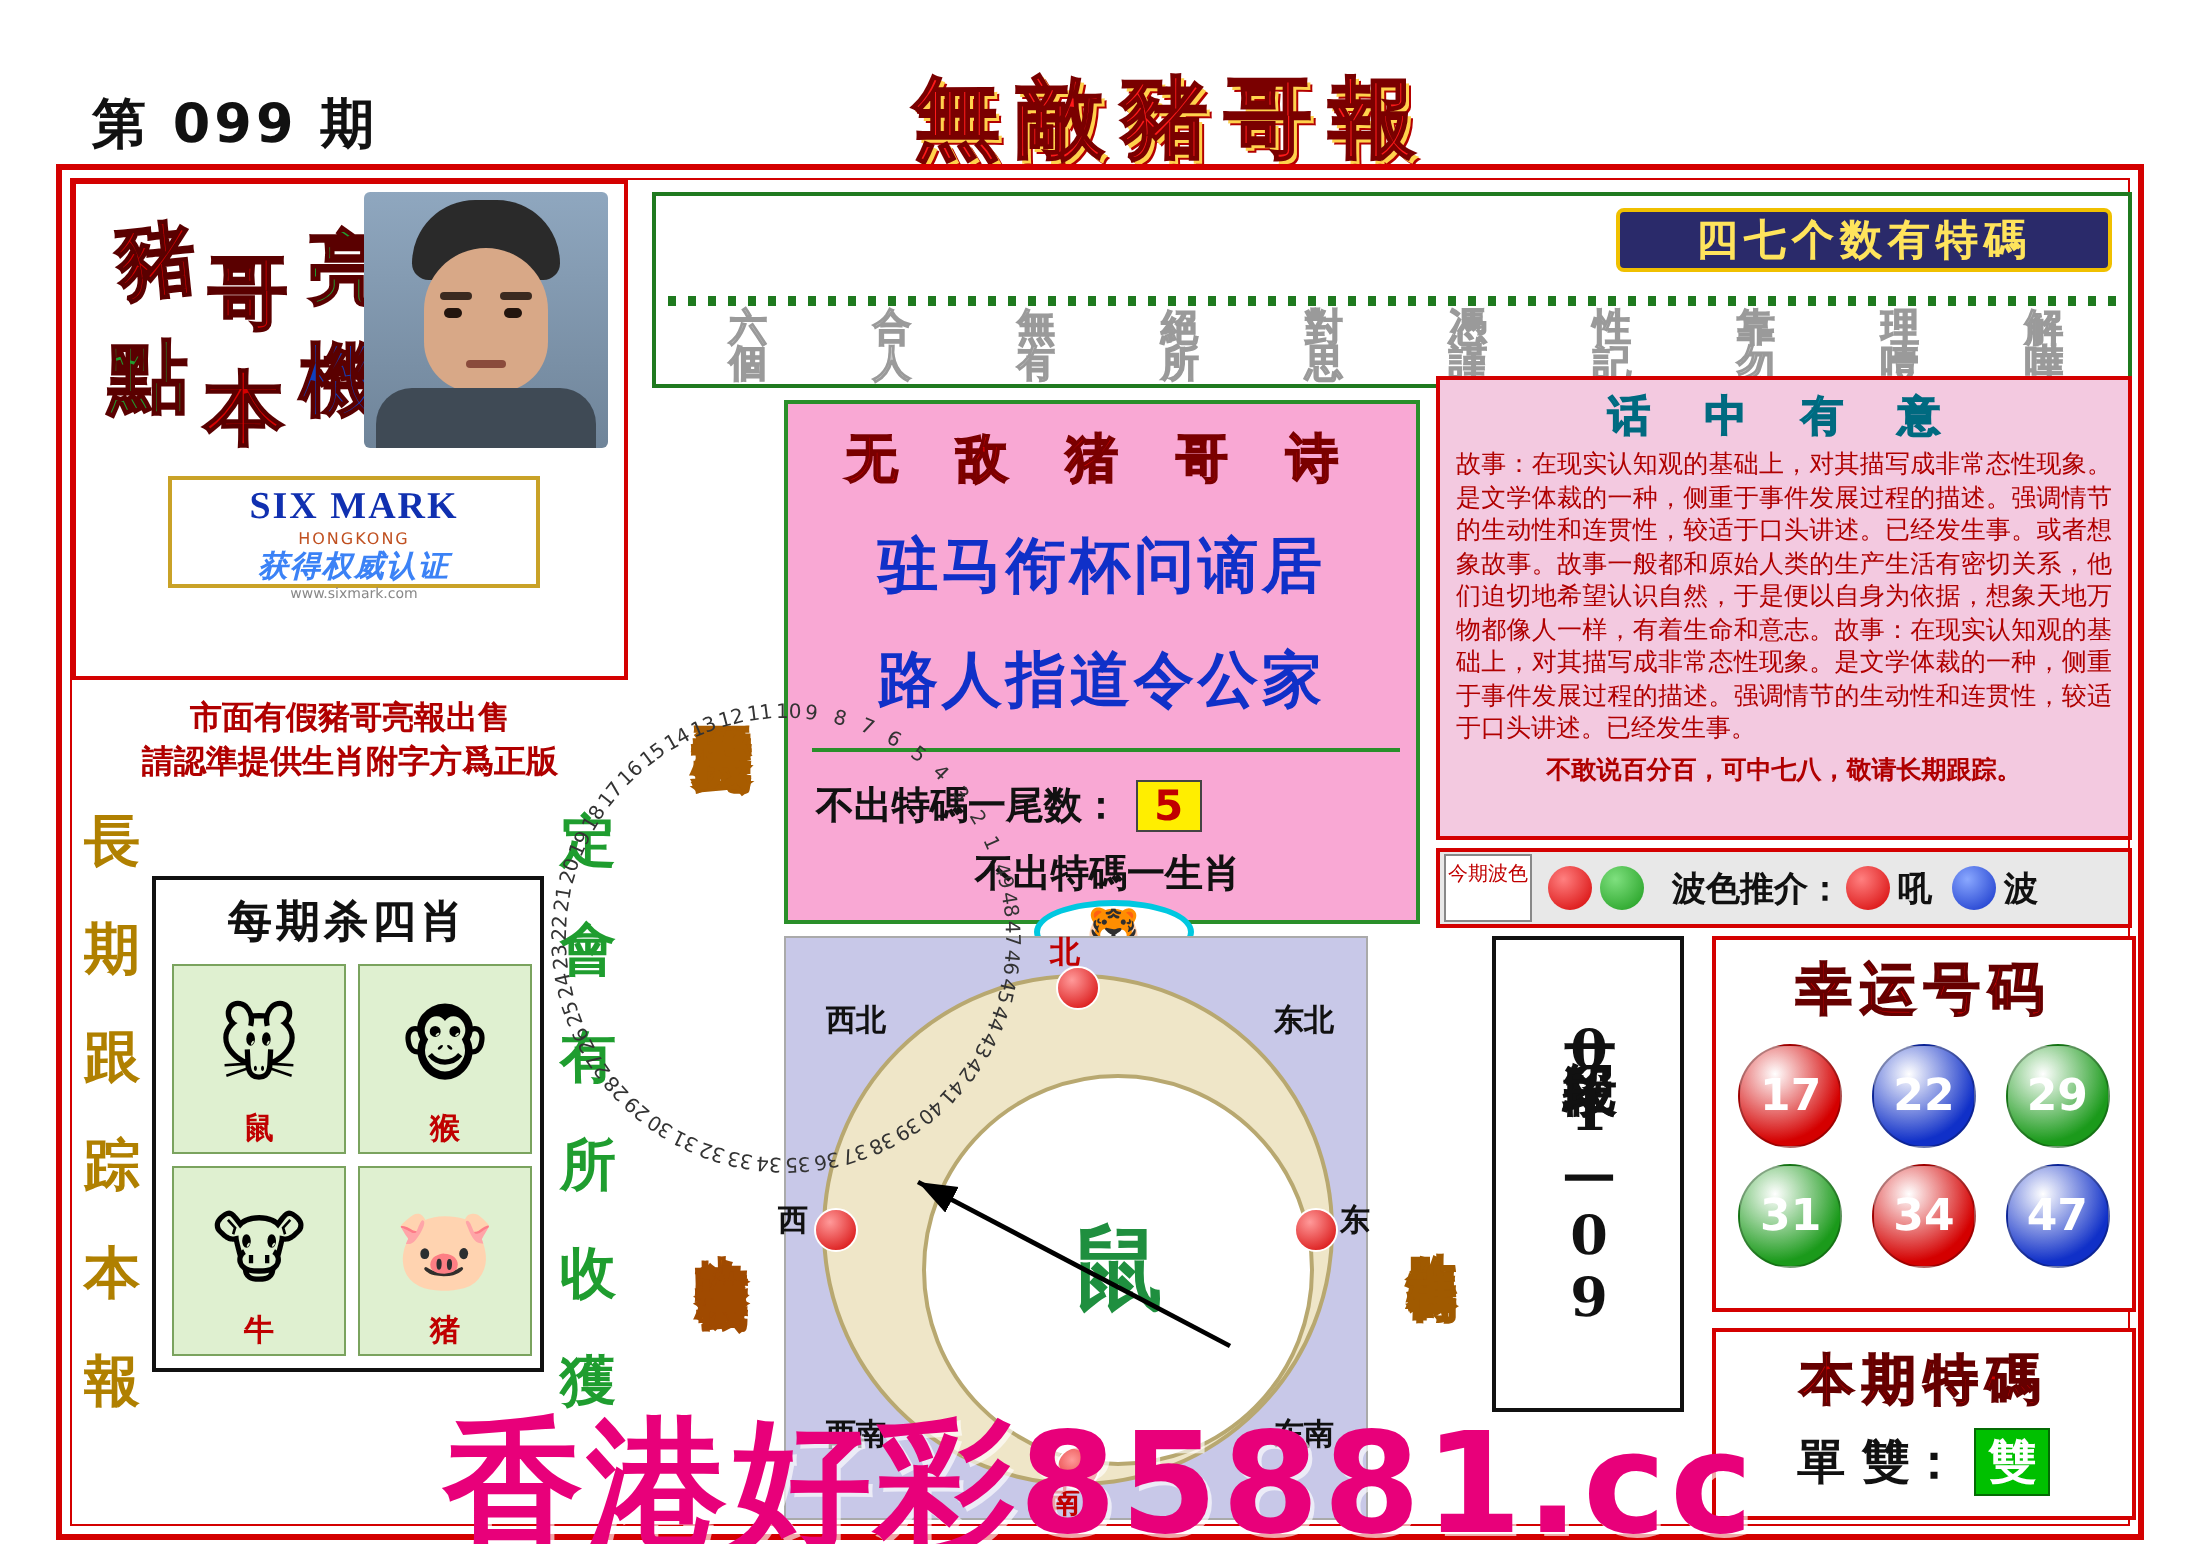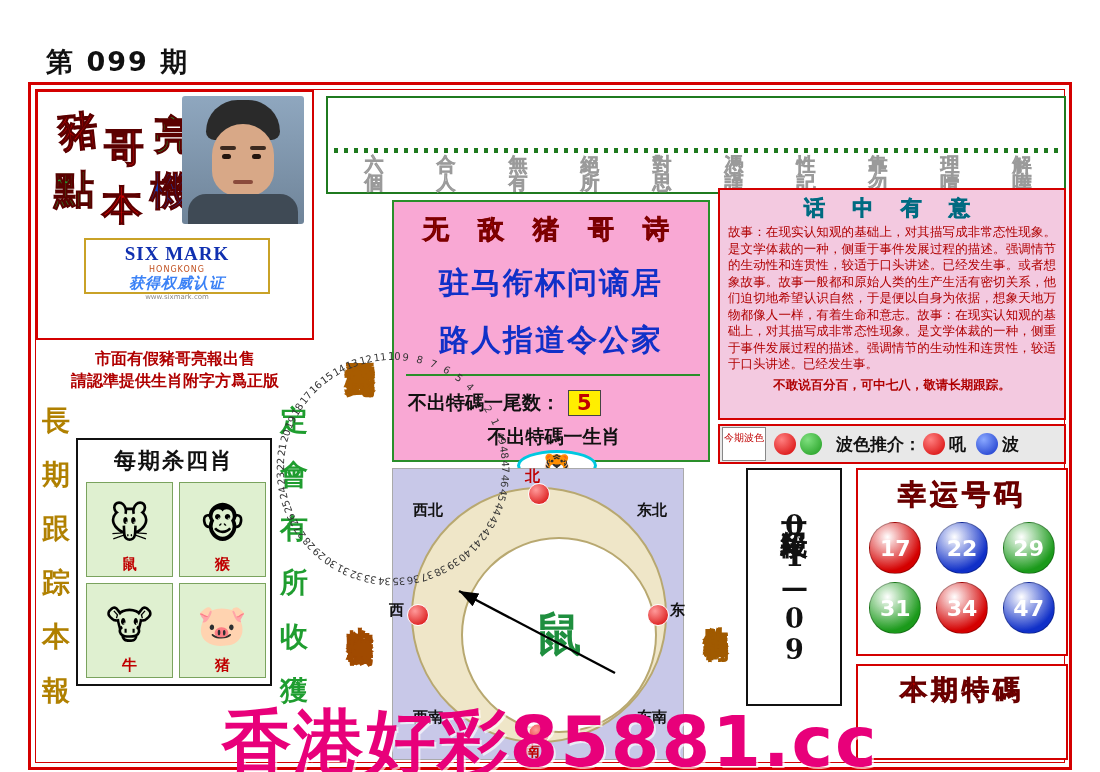--- a/index.html
+++ b/index.html
@@ -343,20 +343,21 @@
     font-family:"DejaVu Sans", sans-serif;
   }
   .watermark .cc { color:#e8007a; }
 </style>
 </head>
 <body>
 
 <div class="page">
 
   <div class="issue">第 099 期</div>
+  <div class="masthead">無敵豬哥報</div>
 
   <div class="outer">
     <div class="inner-line"></div>
   </div>
 
   <div class="left-col">
 
     <div class="photo-box">
       <div class="photo-title">
         <span class="t1">豬</span>
@@ -420,20 +421,21 @@
         </div>
         <div class="kill-cell">
           <div class="animal">🐷</div>
           <div class="name">猪</div>
         </div>
       </div>
     </div>
   </div>
 
   <div class="banner">
+    <div class="banner-sub">四七个数有特碼</div>
     <div class="dotline"></div>
     <div class="couplet">
       <div class="col">
         <span>六</span>
         <span>個</span>
       </div>
       <div class="col">
         <span>合</span>
         <span>人</span>
       </div>
@@ -609,19 +611,23 @@
       <div class="lball" id="lb1" style="background: radial-gradient(circle at 35% 28%, rgba(255, 255, 255, 0.55), rgb(16, 48, 200) 70%);">22</div>
       <div class="lball" id="lb2" style="background: radial-gradient(circle at 35% 28%, rgba(255, 255, 255, 0.55), rgb(27, 154, 27) 70%);">29</div>
       <div class="lball" id="lb3" style="background: radial-gradient(circle at 35% 28%, rgba(255, 255, 255, 0.55), rgb(27, 154, 27) 70%);">31</div>
       <div class="lball" id="lb4" style="background: radial-gradient(circle at 35% 28%, rgba(255, 255, 255, 0.55), rgb(212, 0, 0) 70%);">34</div>
       <div class="lball" id="lb5" style="background: radial-gradient(circle at 35% 28%, rgba(255, 255, 255, 0.55), rgb(16, 48, 200) 70%);">47</div>
     </div>
   </div>
 
   <div class="special-box">
     <div class="sp-title">本期特碼</div>
+    <div class="sp-row">
+      <span>單 雙：</span>
+      <span class="sp-val">雙</span>
+    </div>
   </div>
 
   <div class="watermark">
     <span>香港好彩</span><span>85881</span><span class="cc">.cc</span>
   </div>
 
 </div>
 
 </body></html>

